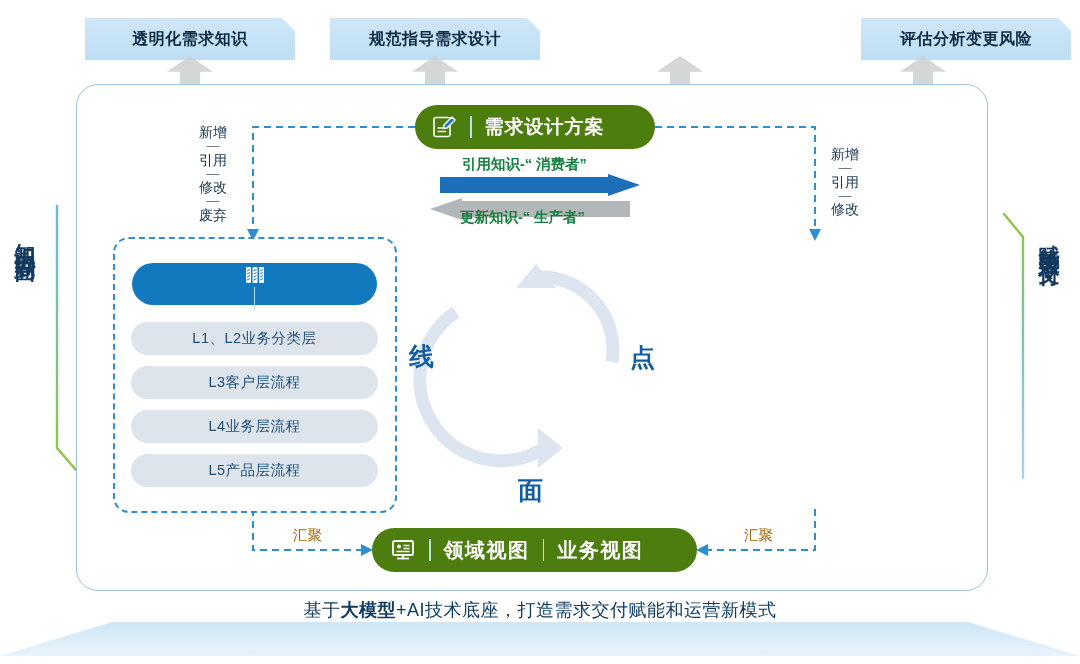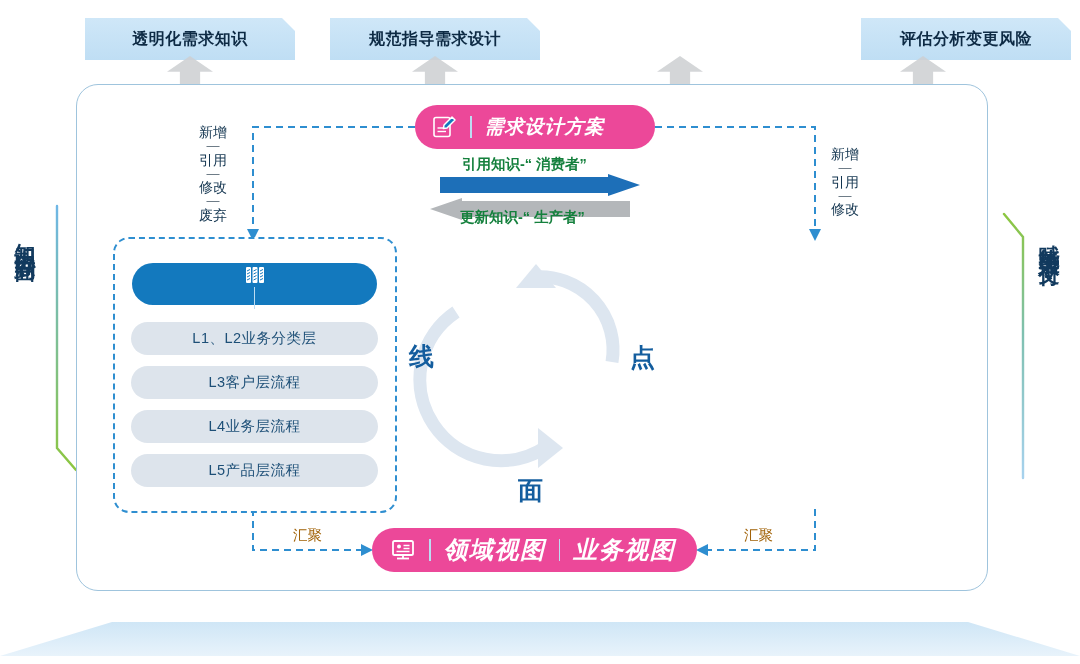--- a/index.html
+++ b/index.html
@@ -40,22 +40,22 @@
   .vtext{
     position:absolute;writing-mode:vertical-rl;text-orientation:upright;
     font-size:21px;font-weight:bold;color:#123a5e;letter-spacing:4px;
     line-height:1.1;
   }
   #vtextL{left:14px;top:226px;}
   #vtextR{left:1038px;top:228px;}
 
   
   .pill{
-    position:absolute;background:#ec4899;border-radius:26px;
-    display:flex;align-items:center;color:#fff;font-style:italic;
+    position:absolute;background:#4d7c0f;border-radius:26px;
+    display:flex;align-items:center;color:#fff;
   }
   #topPill{left:415px;top:105px;width:240px;height:44px;padding:0 16px;box-sizing:border-box;}
   #topPill .ptxt{font-size:19px;font-weight:bold;letter-spacing:1px;}
   .sep{width:1.6px;height:22px;background:#bcdcf2;margin:0 13px;flex:none;}
   .icon{flex:none;display:flex;align-items:center;justify-content:center;}
 
   
   .exarrow{position:absolute;height:22px;}
   #exBlue{left:440px;top:174px;width:200px;background:#1d6fb8;
     -webkit-clip-path:polygon(0 3px,168px 3px,168px 0,200px 11px,168px 22px,168px 19px,0 19px);
@@ -90,21 +90,21 @@
   .chipL{left:16px;width:247px;height:33px;}
   .chipR{width:115px;height:33px;}
   .rotlabel{position:absolute;font-size:25px;font-weight:bold;color:#135d9e;
     font-family:"DejaVu Serif","Liberation Serif",serif;}
   #rL{left:409px;top:340px;}
   #rR{left:630px;top:341px;}
   #rB{left:518px;top:474px;}
 
   
   #botPill{left:372px;top:528px;width:325px;height:44px;padding:0 18px;box-sizing:border-box;}
-  #botPill .ptxt{font-size:24px;font-weight:bold;letter-spacing:1.5px;}
+  #botPill .ptxt{font-size:20px;font-weight:bold;letter-spacing:1.5px;}
 
   .aggLabel{position:absolute;font-size:14.5px;color:#a16207;}
   #aggL{left:293px;top:526px;}
   #aggR{left:744px;top:526px;}
 
   
   #caption{position:absolute;left:0;top:598px;width:1080px;text-align:center;
     font-size:18px;color:#0f3c63;letter-spacing:.5px;}
   #caption b{font-weight:bold;}
   #trap{position:absolute;left:0;top:622px;width:1080px;height:34px;
@@ -273,15 +273,16 @@
         <line x1="13" y1="18" x2="13" y2="21" stroke="#fff" stroke-width="1.8"></line>
         <line x1="7" y1="21.5" x2="19" y2="21.5" stroke="#fff" stroke-width="1.8"></line>
       </svg>
     </span>
     <span class="sep"></span>
     <span class="ptxt">领域视图</span>
     <span class="sep"></span>
     <span class="ptxt">业务视图</span>
   </div>
 
+  <div id="caption"><span>基于</span><b>大模型</b><span>+AI技术底座，打造需求交付赋能和运营新模式</span></div>
   <div id="trap"></div>
 
 </div>
 
 </body></html>

